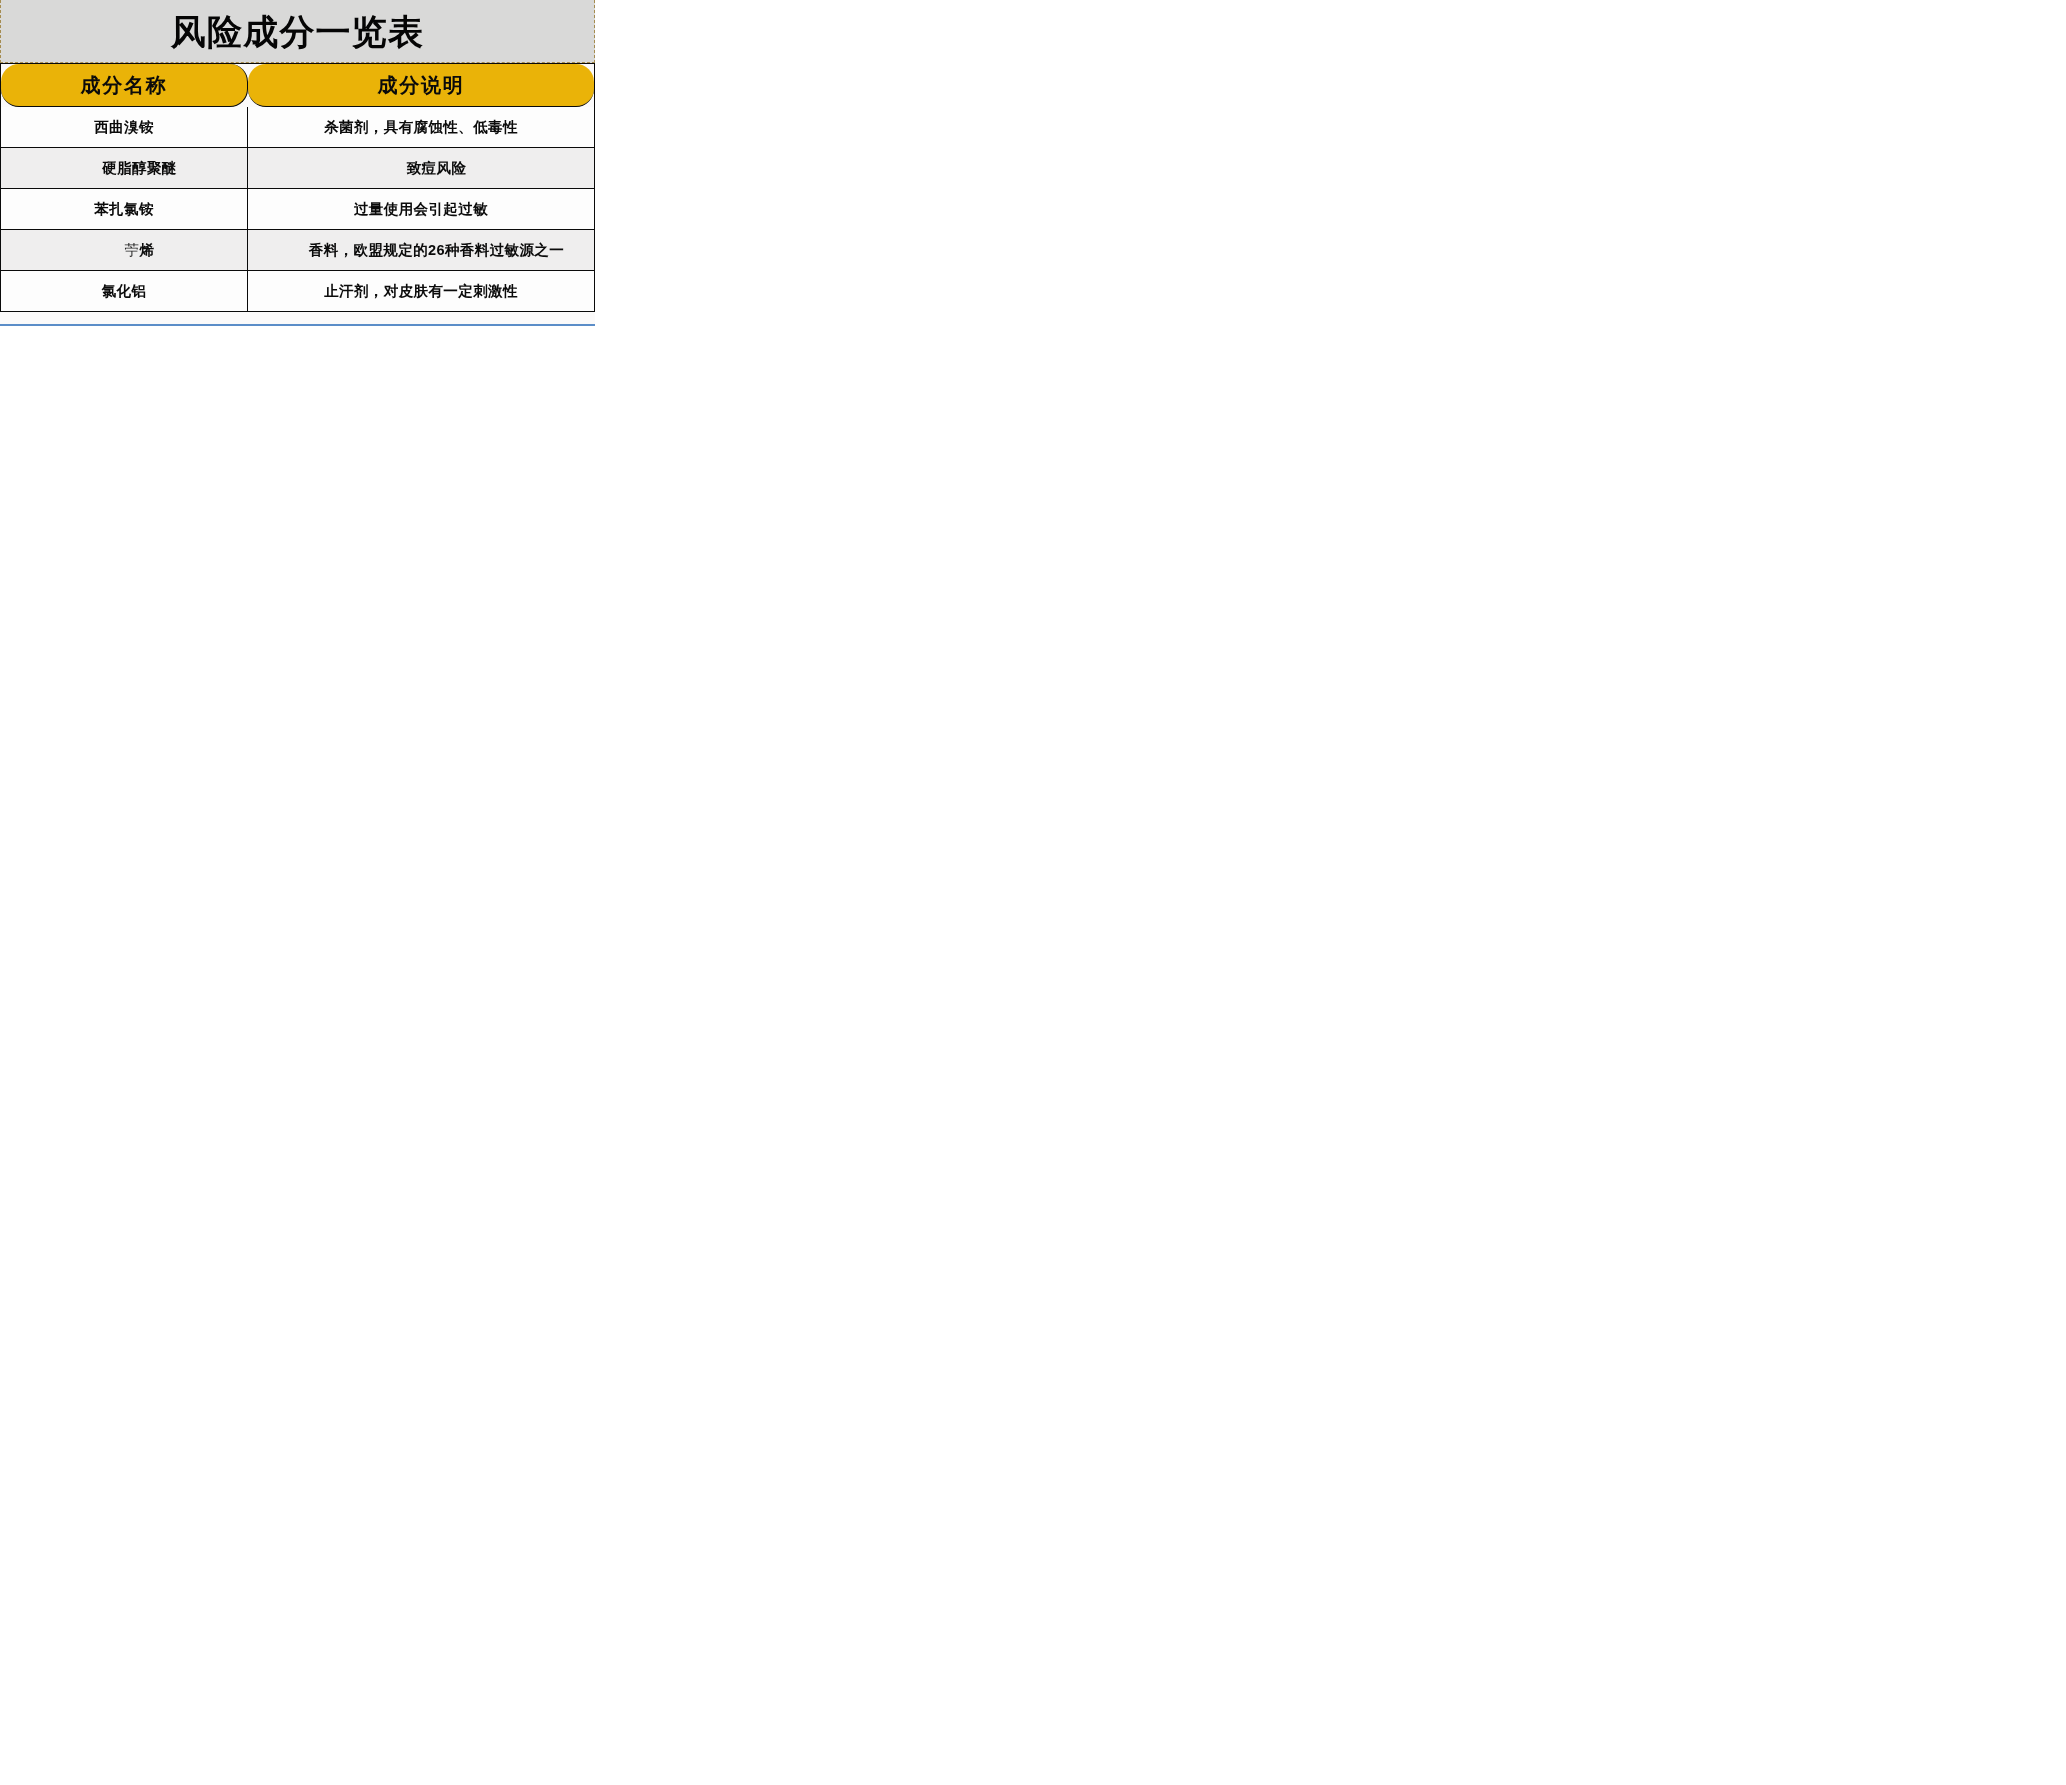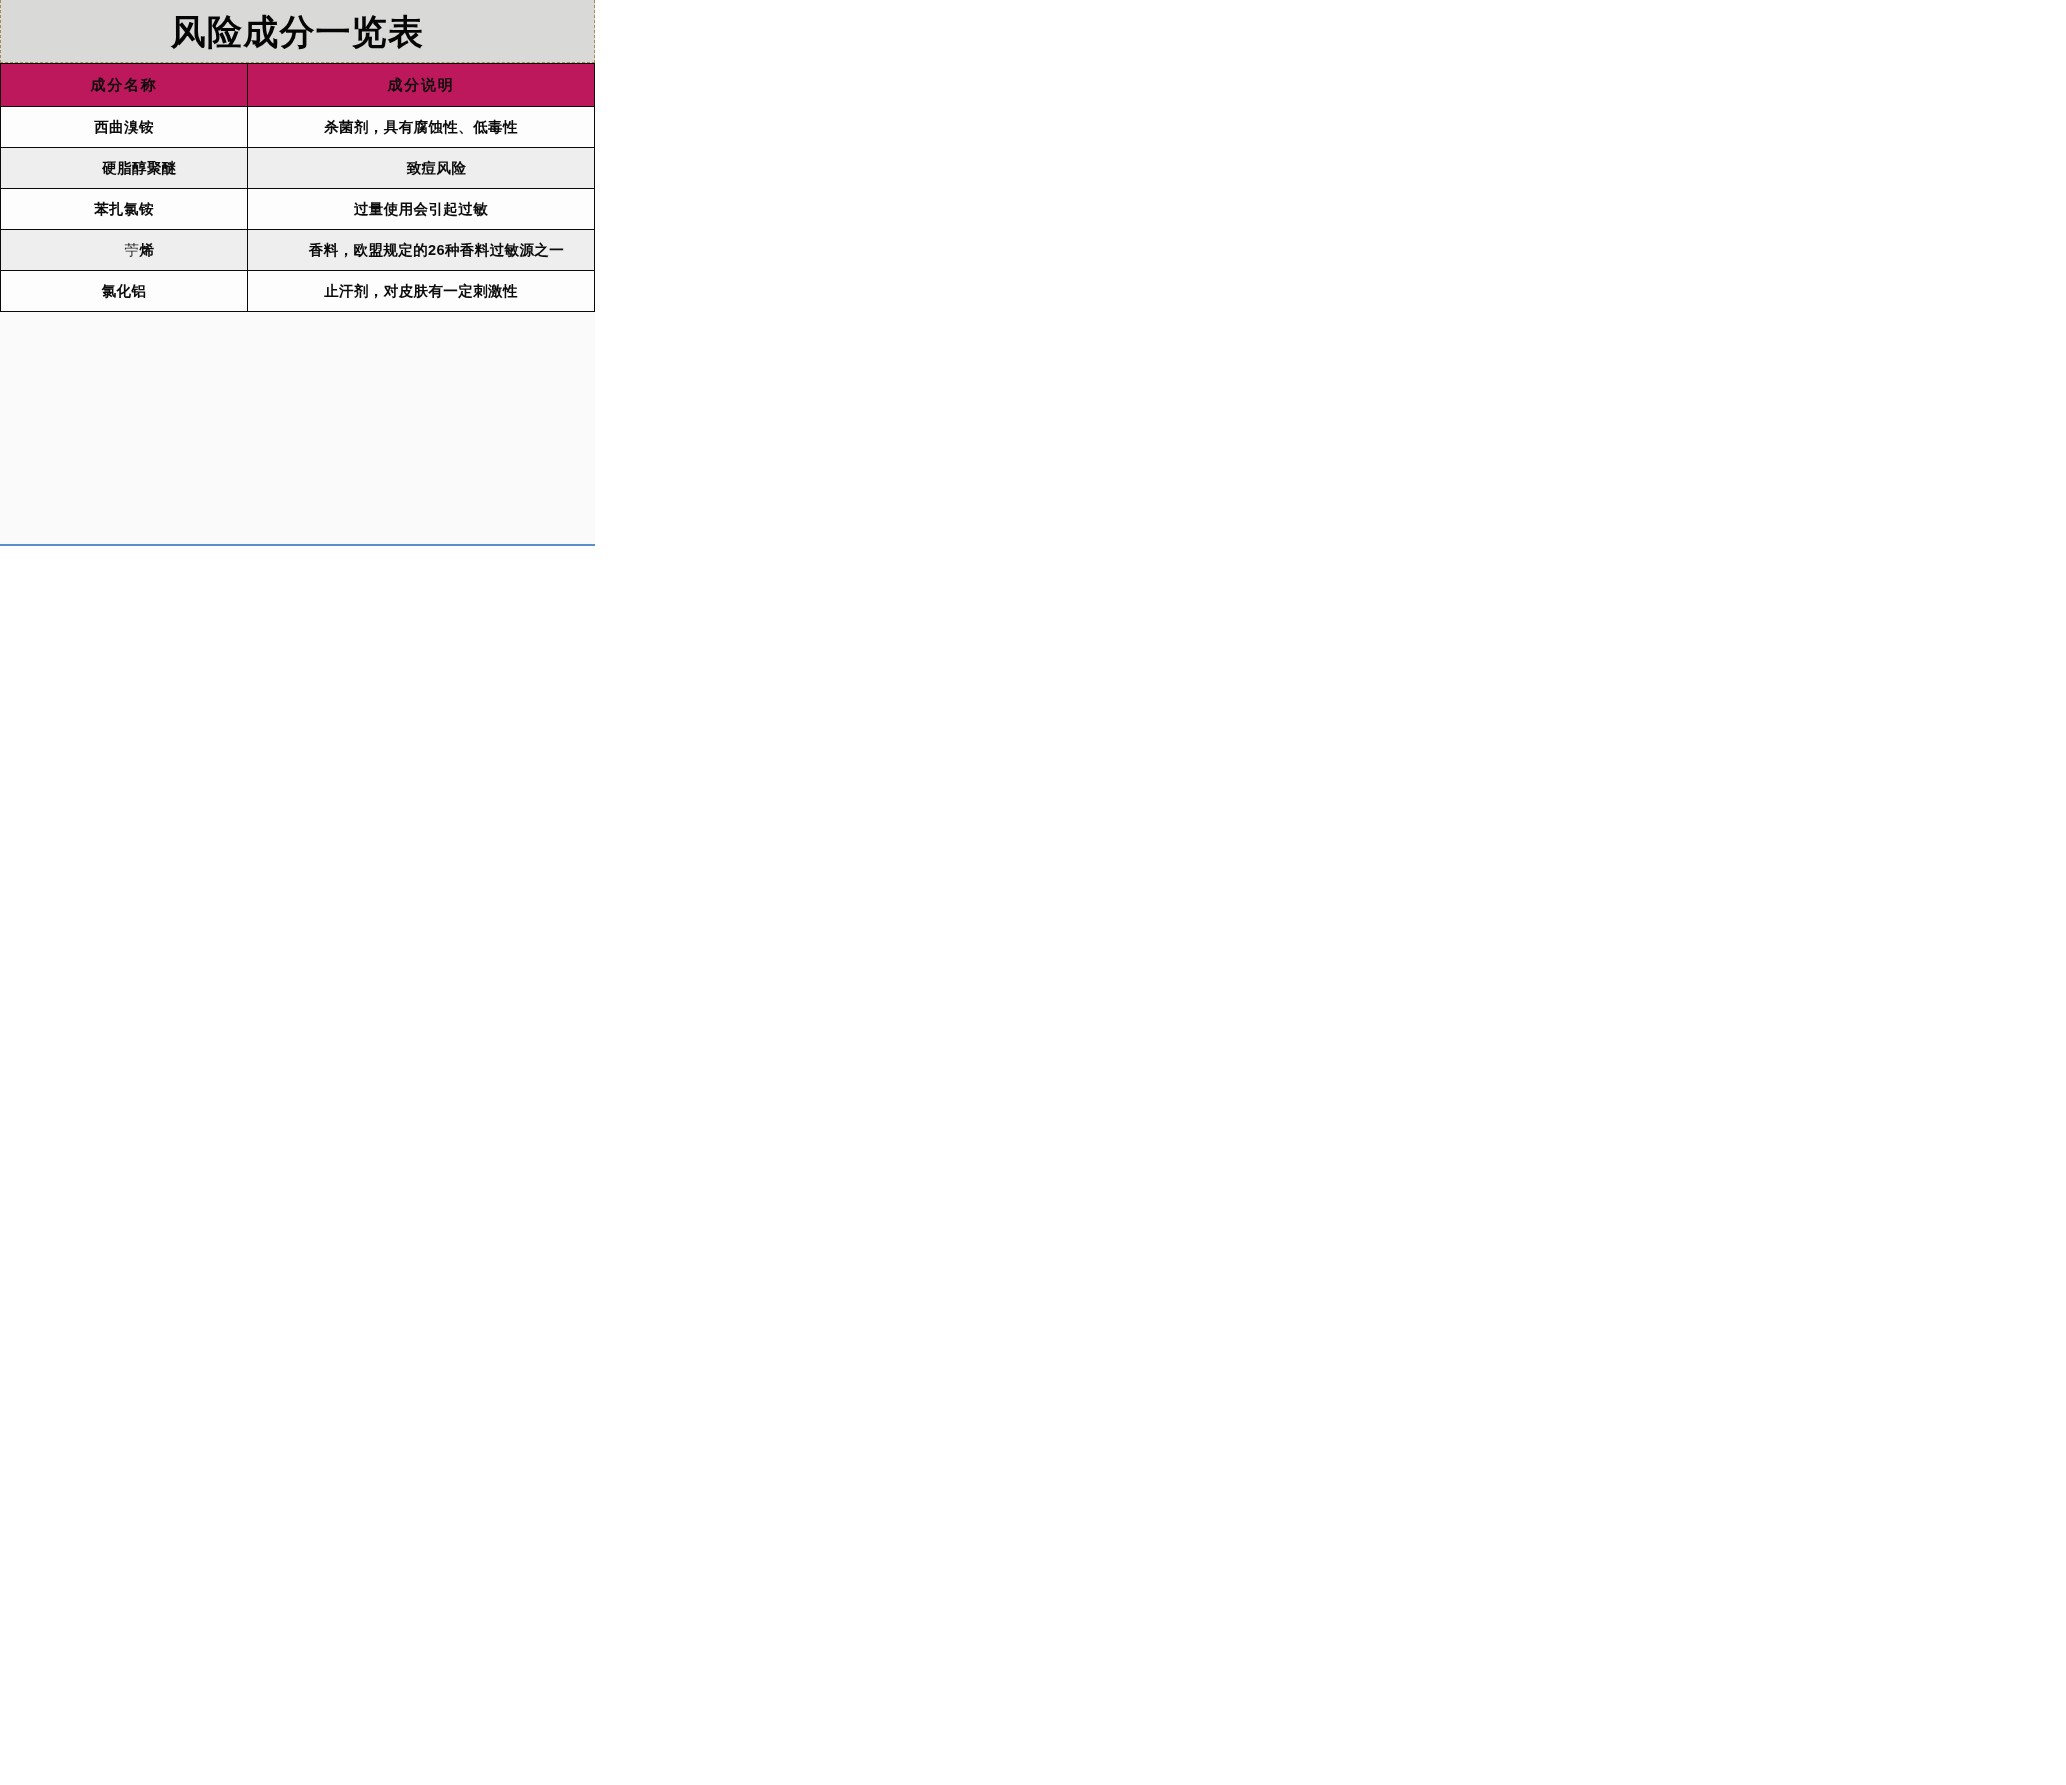--- a/index.html
+++ b/index.html
@@ -1,19 +1,19 @@
 <!DOCTYPE html>
 <html style="font-size:6.6px"><head>
 <meta charset="utf-8">
 <style>
   html, body { margin: 0; padding: 0; background: #ffffff; }
   .slide {
     position: relative;
     width: 595px;
-    height: 546px;
+    height: 326px;
     background: #fbfafa;
     overflow: hidden;
     font-family: "Liberation Sans", "DejaVu Sans", sans-serif;
   }
 
   
   .title-band {
     position: absolute;
     left: 0; top: 0;
     width: 593px;
@@ -51,21 +51,21 @@
     justify-content: center;
     border-bottom: 1.2px solid #0a0a0a;
     text-align: center;
     color: #0b0b0b;
     font-weight: bold;
     line-height: 1.15;
   }
   .cell.left  { width: 247px; border-right: 1.2px solid #0a0a0a; }
   .cell.right { width: 346px; }
 
-  .tr.header .cell { height: 43px; background: #be185d; font-size: 15px; letter-spacing: 1.7px; }
+  .tr.header .cell { height: 43px; background: #eab308; font-size: 20px; letter-spacing: 1.7px; border-radius: 18px; }
   .tr.data .cell   { height: 41px;  font-size: 14.5px; letter-spacing: 0.4px; }
   .tr.data.odd  .cell { background: #fdfdfd; }
   .tr.data.even .cell { background: #efeeee; padding-left: 31px; }
   .tr.data.last .cell { border-bottom: none; height: 40px; }
 
   .serif-char {
     font-family: "Liberation Serif", "DejaVu Serif", serif;
     font-weight: normal;
     color: #232323;
   }

